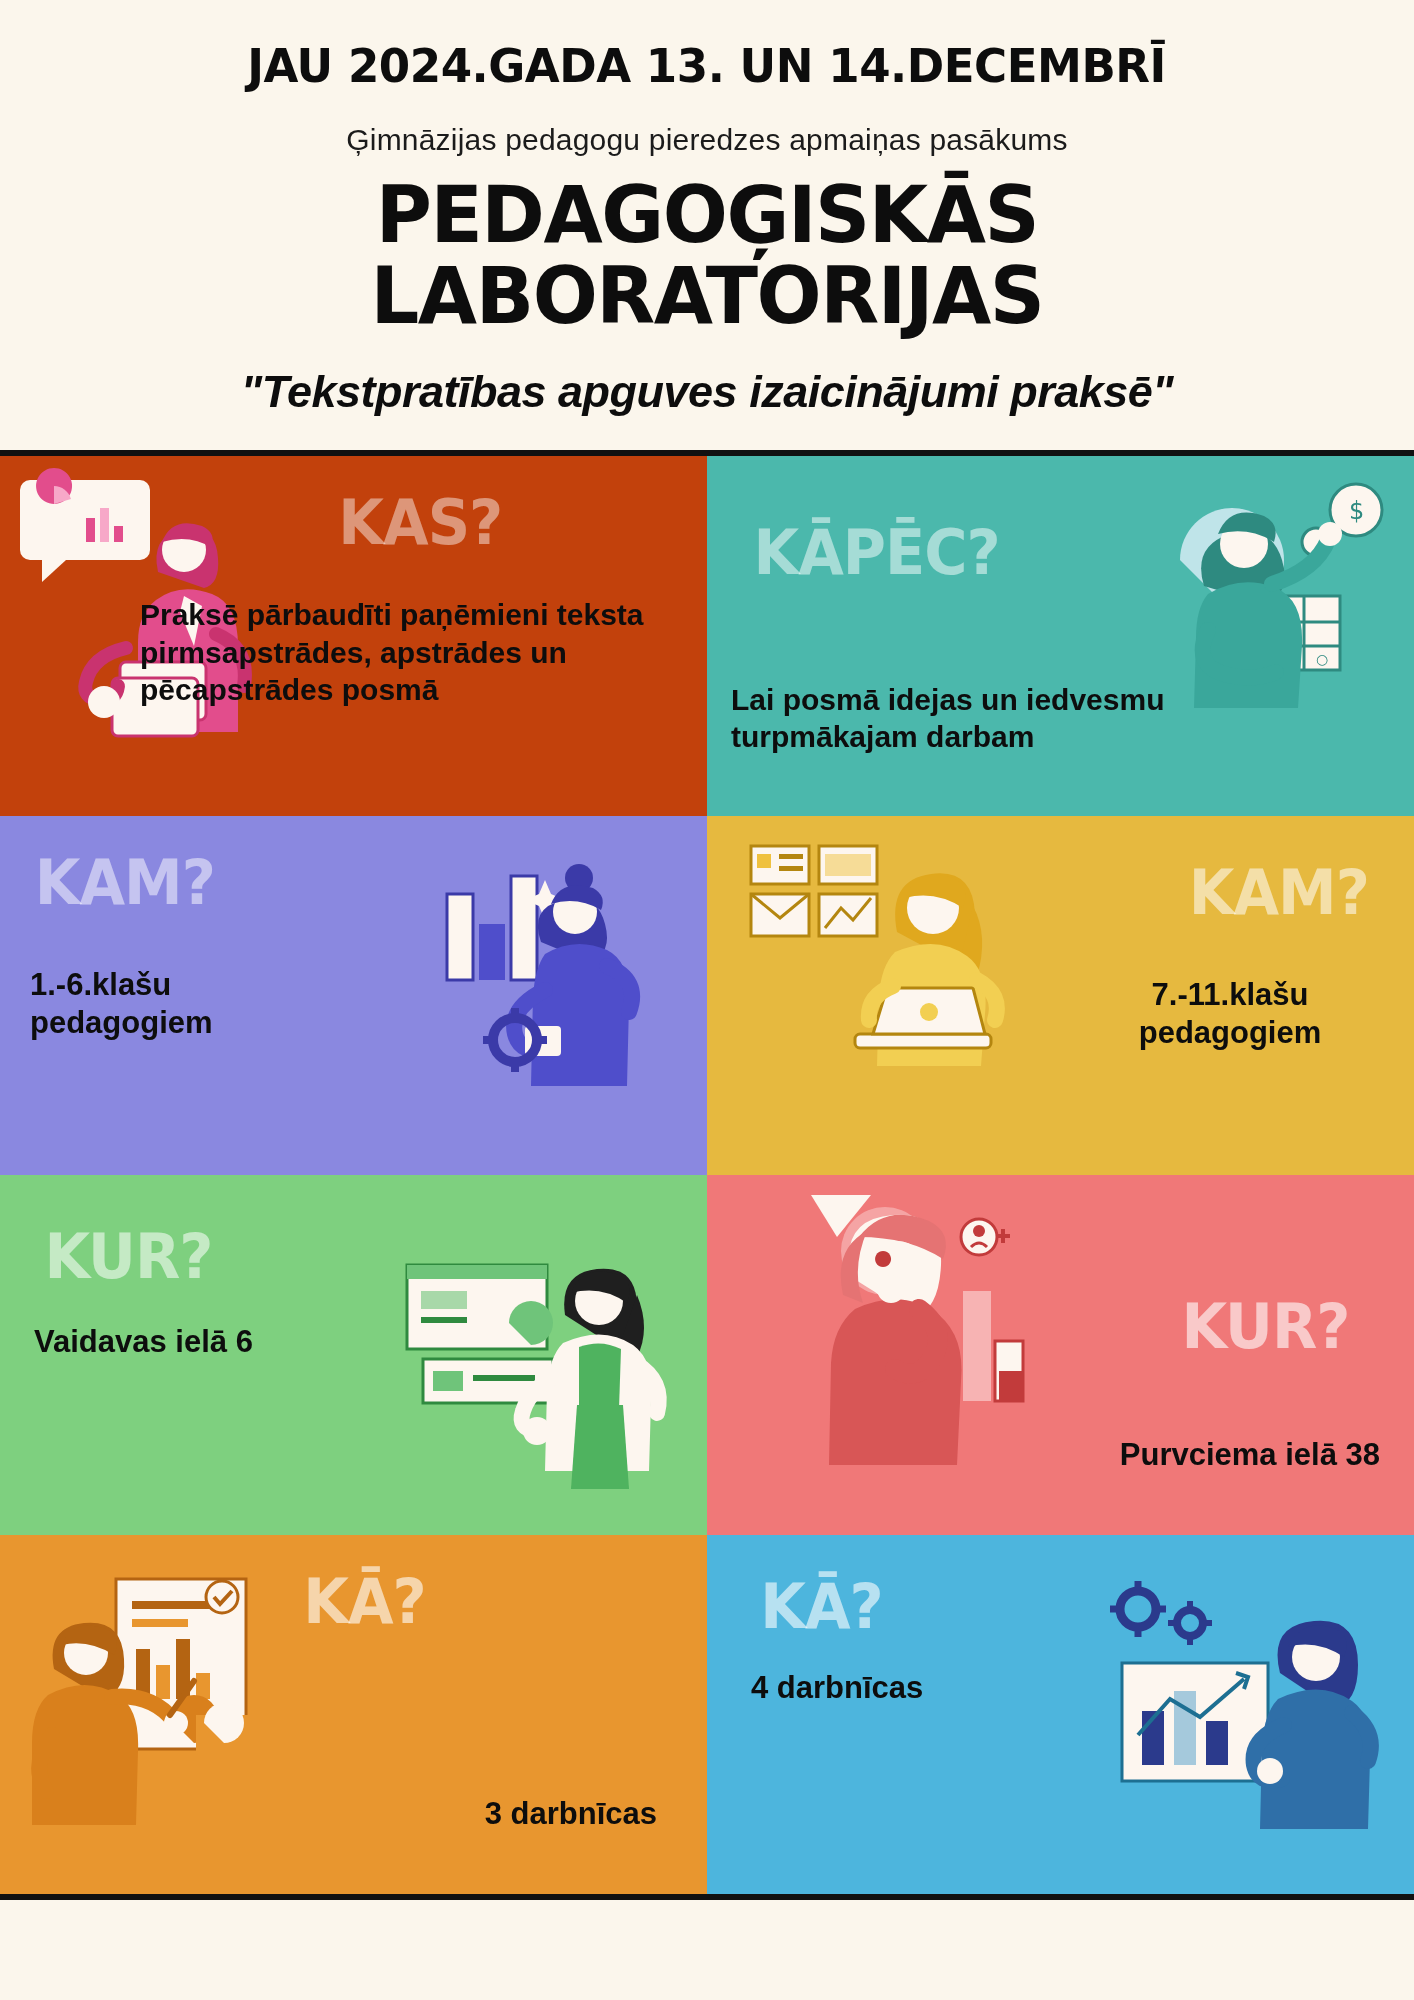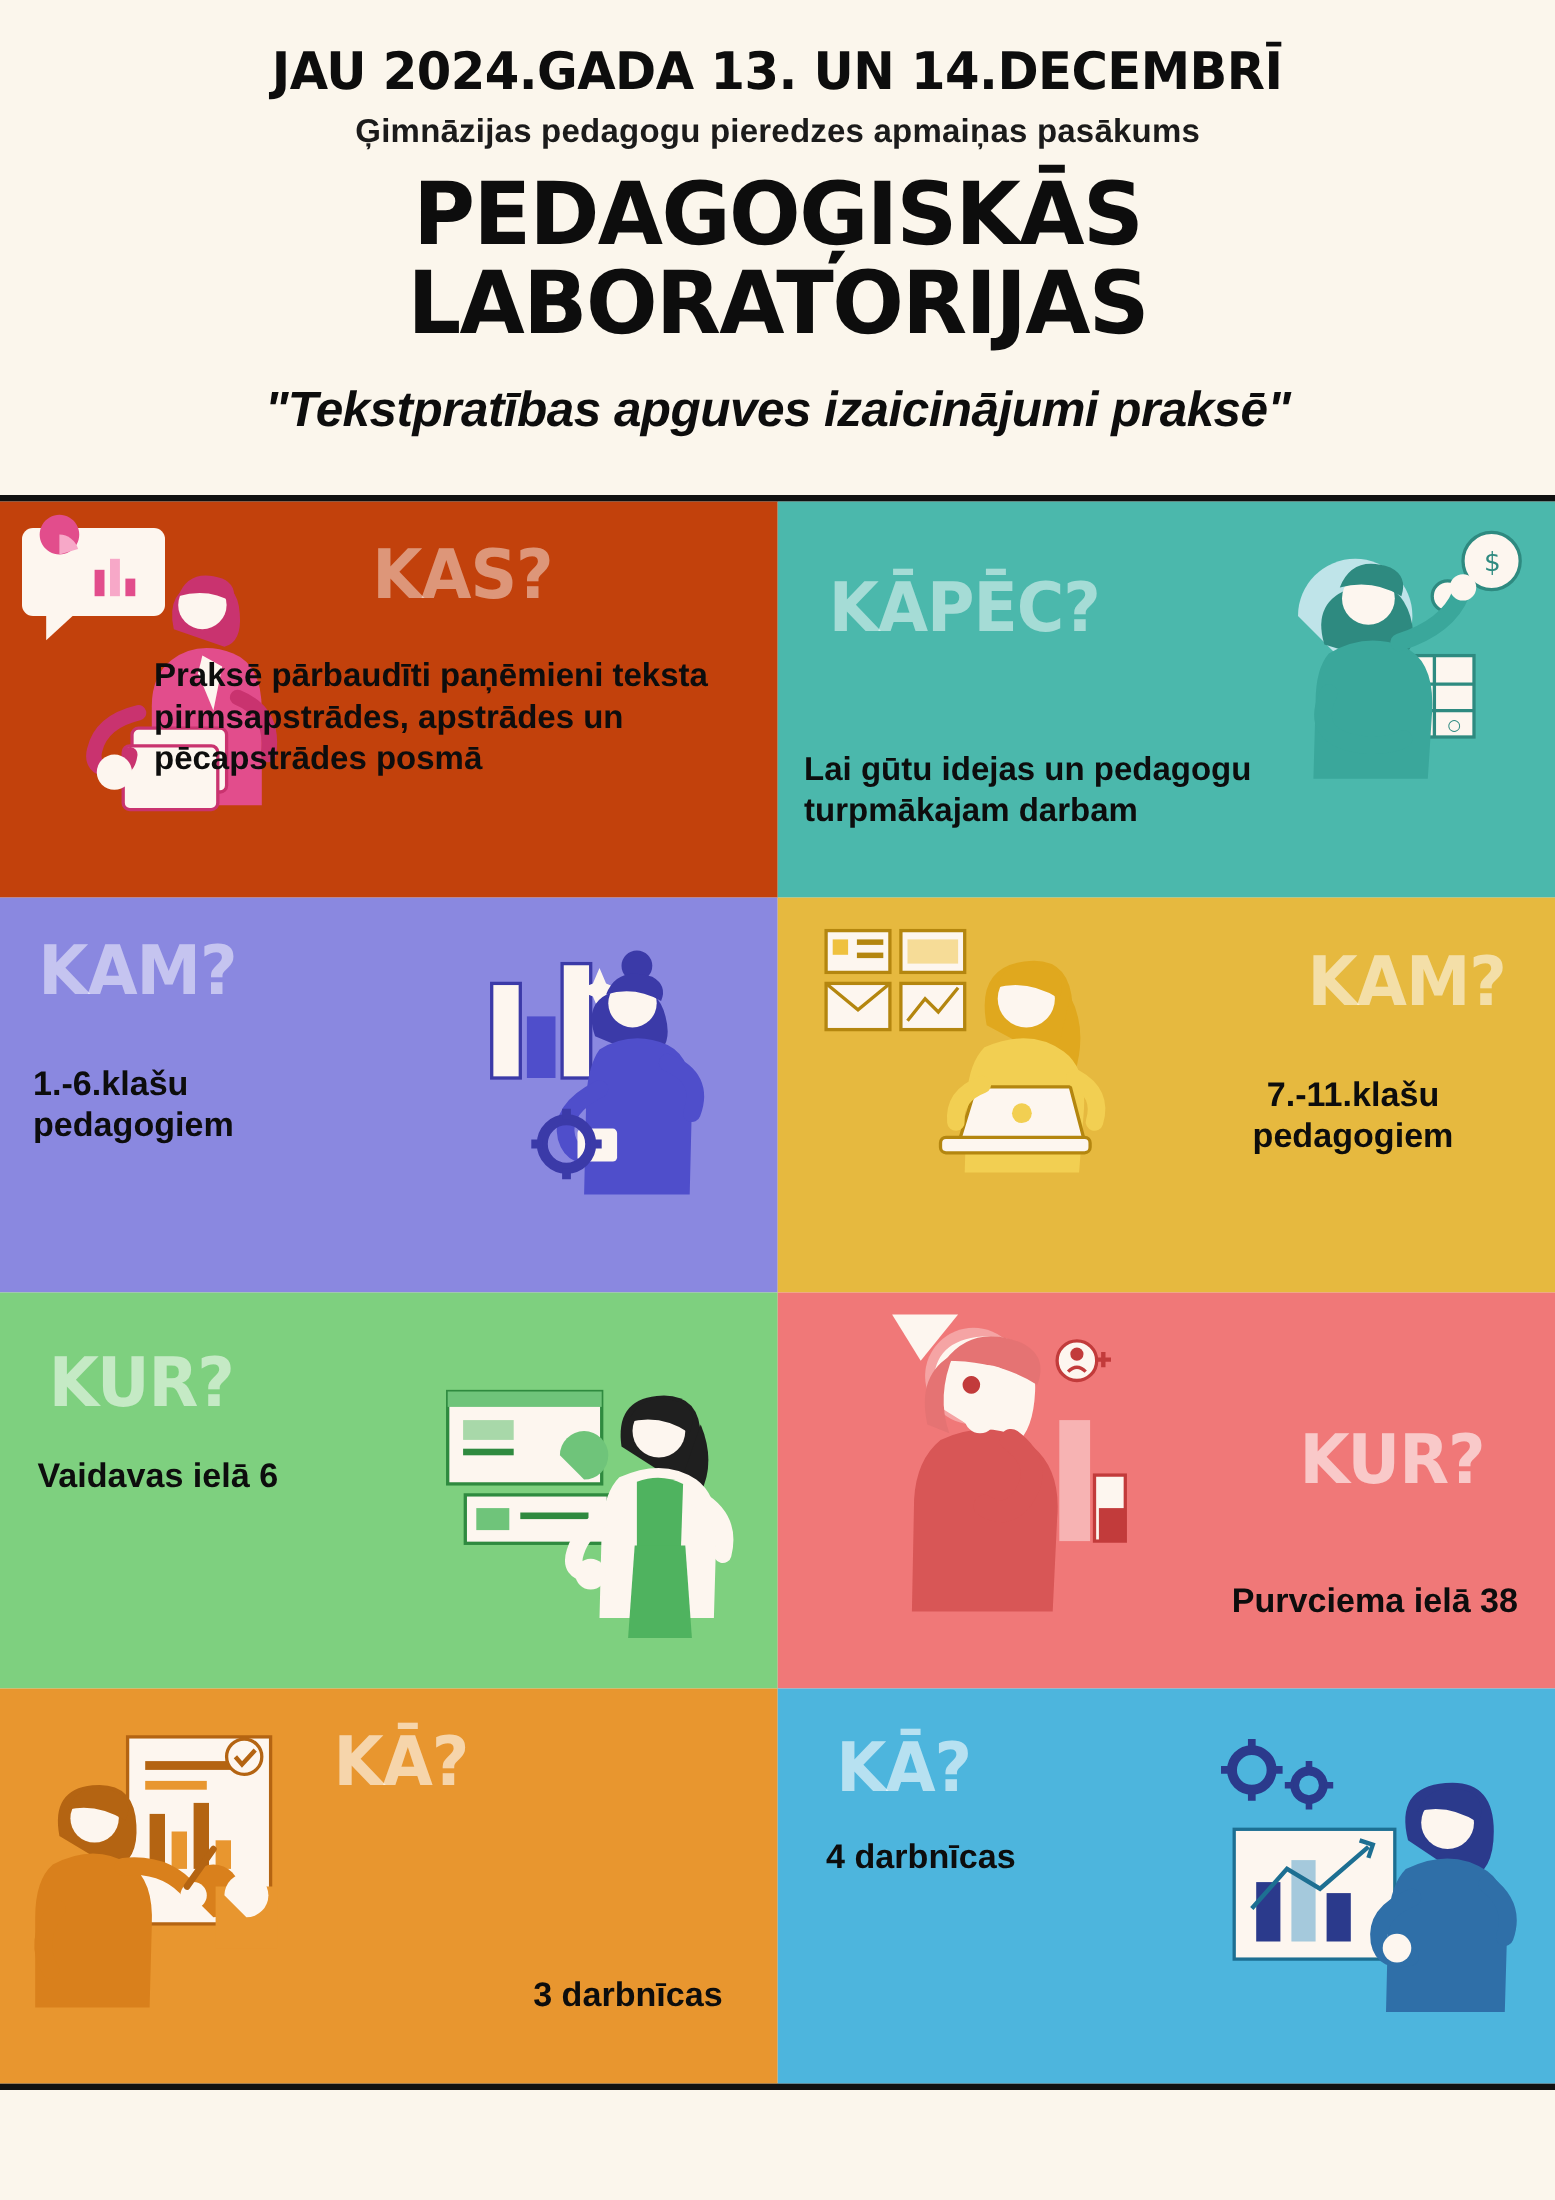--- a/index.html
+++ b/index.html
@@ -32,23 +32,23 @@
   .date-line {
     font-family: "DejaVu Sans", sans-serif;
     font-weight: 700;
     font-size: 47px;
     letter-spacing: -0.5px;
     color: #0d0d0d;
     white-space: nowrap;
     transform: scaleX(0.96);
   }
   .subtitle {
-    margin-top: 10px;
+    margin-top: 30px;
     font-size: 30px;
-    font-weight: 700;
+    font-weight: 400;
     color: #1b1b1b;
     letter-spacing: 0.2px;
   }
   .main-title {
     margin-top: 18px;
     font-family: "DejaVu Sans", sans-serif;
     font-weight: 700;
     font-size: 79px;
     line-height: 1.02;
     letter-spacing: -1.5px;
@@ -196,21 +196,21 @@
           <path d="M120 122 q-12 -40 26 -52 q40 -12 52 26 q10 34 -18 44 Z" fill="#2e8a80"></path>
           <circle cx="160" cy="80" r="24" fill="#fdf6ef"></circle>
           <path d="M134 70 q12 -30 46 -18 q16 8 10 26 q-26 -16 -56 -8Z" fill="#2e8a80"></path>
           <path d="M124 130 q34 -20 68 -6 q28 12 26 58 l-4 62 l-104 0 l2 -70 q0 -30 12 -44Z" fill="#3aa79b"></path>
           <path d="M188 120 q44 -14 56 -44" fill="none" stroke="#3aa79b" stroke-width="16" stroke-linecap="round"></path>
           <circle cx="246" cy="70" r="12" fill="#fdf6ef"></circle>
           <path d="M124 166 q-16 34 16 44 q30 8 52 -2" fill="none" stroke="#3aa79b" stroke-width="16" stroke-linecap="round"></path>
         </svg>
       </div>
       <div class="ghost">KĀPĒC?</div>
-      <div class="cell-text">Lai gūtu idejas un pedagogu turpmākajam darbam</div>
+      <div class="cell-text">Lai posmā idejas un iedvesmu turpmākajam darbam</div>
     </div>
 
     <div class="cell c-kam1">
       <div class="art">
         <svg width="240" height="250" viewBox="0 0 240 250" aria-hidden="true">
           <rect x="18" y="46" width="26" height="86" fill="#fdf6ef" stroke="#3b3aa8" stroke-width="3"></rect>
           <rect x="50" y="76" width="26" height="56" fill="#4f4ecb"></rect>
           <rect x="82" y="28" width="26" height="104" fill="#fdf6ef" stroke="#3b3aa8" stroke-width="3"></rect>
           <path d="M116 32 l6 14 l14 6 l-14 6 l-6 14 l-6 -14 l-14 -6 l14 -6Z" fill="#fdf6ef"></path>
           <path d="M112 94 q-12 -34 22 -42 q34 -8 42 24 q8 30 -16 38Z" fill="#3b3aa8"></path>

